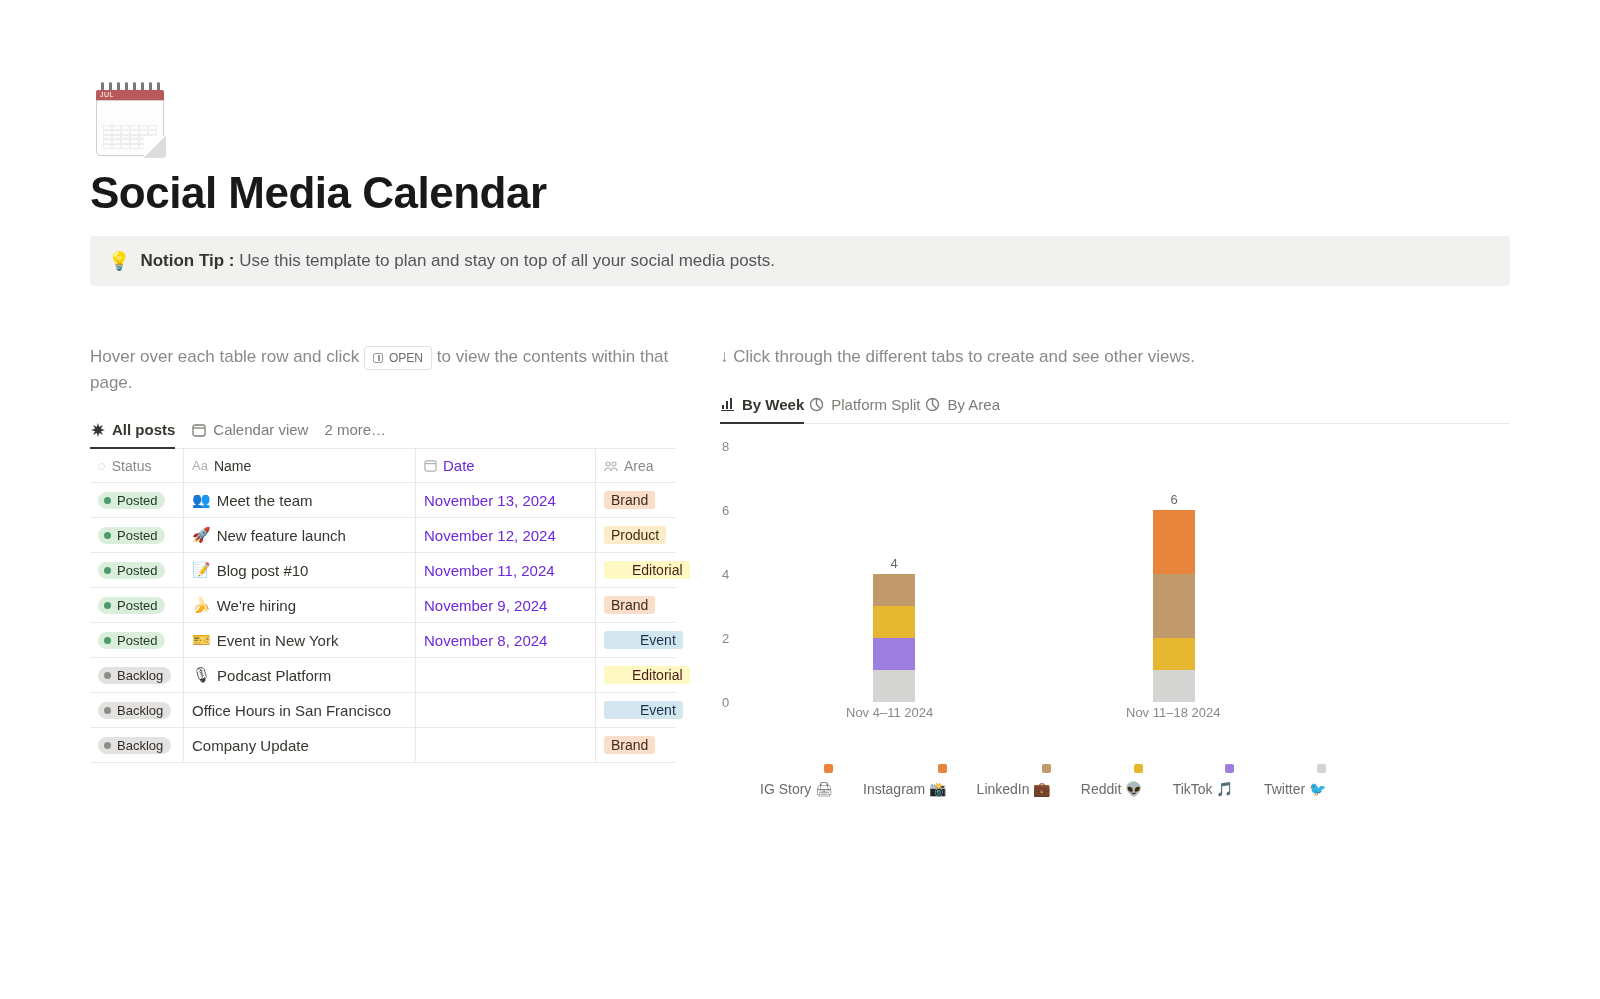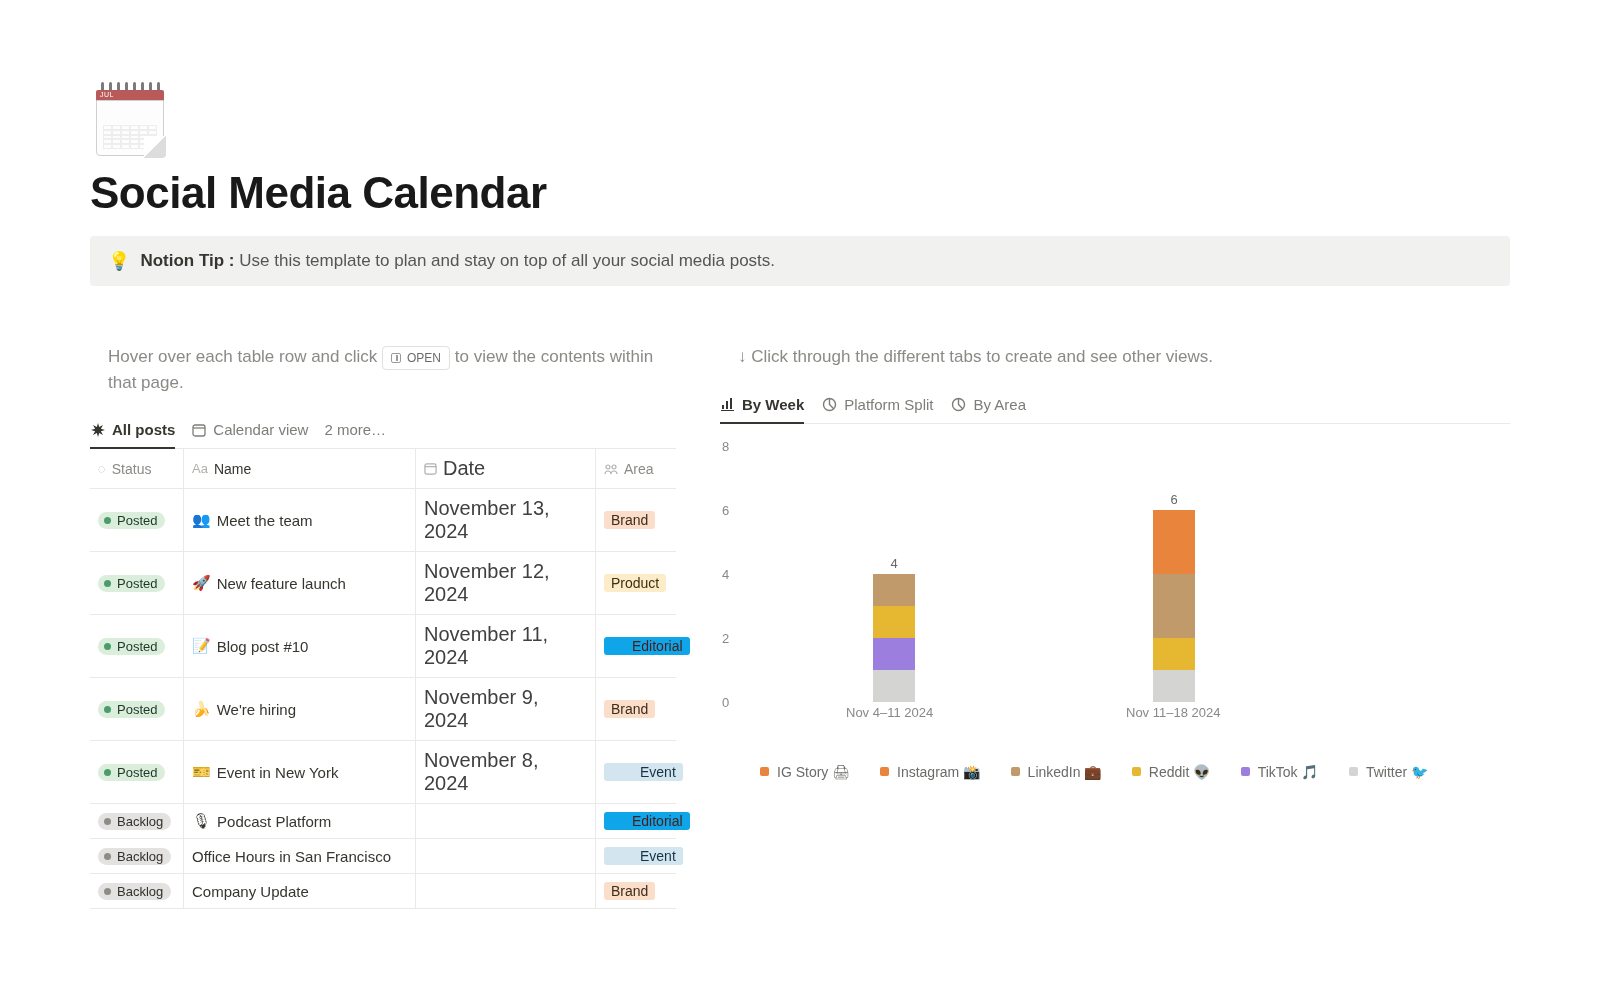--- a/index.html
+++ b/index.html
@@ -95,21 +95,20 @@
     margin-top: 58px;
     display: flex;
     gap: 44px;
   }
   .col-left { width: 586px; }
   .col-right { flex: 1; }
   .hint {
     font-size: 17px;
     color: #8a8a86;
     line-height: 1.5;
-    margin-left: 18px;
   }
   .open-chip {
     display: inline-flex;
     align-items: center;
     gap: 6px;
     padding: 2px 8px;
     background: #fff;
     border: 1px solid #e0e0de;
     border-radius: 4px;
     font-size: 12px;
@@ -173,21 +172,21 @@
     padding: 8px 8px;
     display: flex;
     align-items: center;
     gap: 6px;
     border-right: 1px solid #e9e9e7;
     min-height: 32px;
   }
   .tbl-cell:last-child { border-right: none; }
   .c-status { width: 94px; flex-shrink:0; }
   .c-name { width: 232px; flex-shrink:0; font-weight:500; color:#37352f; }
-  .c-date { width: 180px; flex-shrink:0; color:#404040; font-size:20px; }
+  .c-date { width: 180px; flex-shrink:0; color:#6d28d9; font-size:15px; }
   .c-area { flex: 1; }
   .head-ic { font-size: 13px; color:#b0b0ac; }
   .status-pill {
     display: inline-flex;
     align-items: center;
     gap: 6px;
     padding: 1px 8px 1px 6px;
     border-radius: 10px;
     font-size: 13px;
     background: #dbeddb;
@@ -197,27 +196,27 @@
   .status-dot { width:7px; height:7px; border-radius:50%; background:#4a9d6a; display:inline-block; }
   .status-pill.backlog .status-dot { background:#8d8c87; }
   .area-tag {
     display: inline-block;
     padding: 1px 7px;
     border-radius: 3px;
     font-size: 14px;
   }
   .tag-brand { background:#fadec9; color:#402c1b; }
   .tag-product { background:#fdecc8; color:#3f2f10; }
-  .tag-editorial { background:#0ea5e9; color:#4a1d19;padding-left:28px; }
+  .tag-editorial { background:#fef9c3; color:#4a1d19;padding-left:28px; }
   .tag-event { background:#d3e5ef; color:#183347;padding-left:36px; }
   .emoji { font-size: 15px; }
   
   .r-tabs {
     display: flex;
-    gap: 18px;
+    gap: 5px;
     margin-top: 20px;
     border-bottom: 1px solid #e9e9e7;
     font-size: 15px;
     color: #7d7d78;
   }
   .r-tab {
     display: flex;
     align-items: center;
     gap: 7px;
     padding: 6px 0 9px 0;
@@ -276,21 +275,21 @@
   }
   .legend {
     margin-top: 42px;
     display: flex;
     flex-wrap: wrap;
     gap: 22px 30px;
     font-size: 14px;
     color: #6b6b68;
     padding-left: 40px;
   }
-  .legend-item { display:flex; align-items:center; gap:8px; }
+  .legend-item { display:flex; align-items:flex-end; gap:8px;flex-direction:column; }
   .legend-sw { width:9px; height:9px; border-radius:2px; display:inline-block; }
   svg { display:block; }
 </style>
 </head>
 <body>
 
 <div class="page">
 
   <div class="page-icon">
     <div class="cal-rings">

